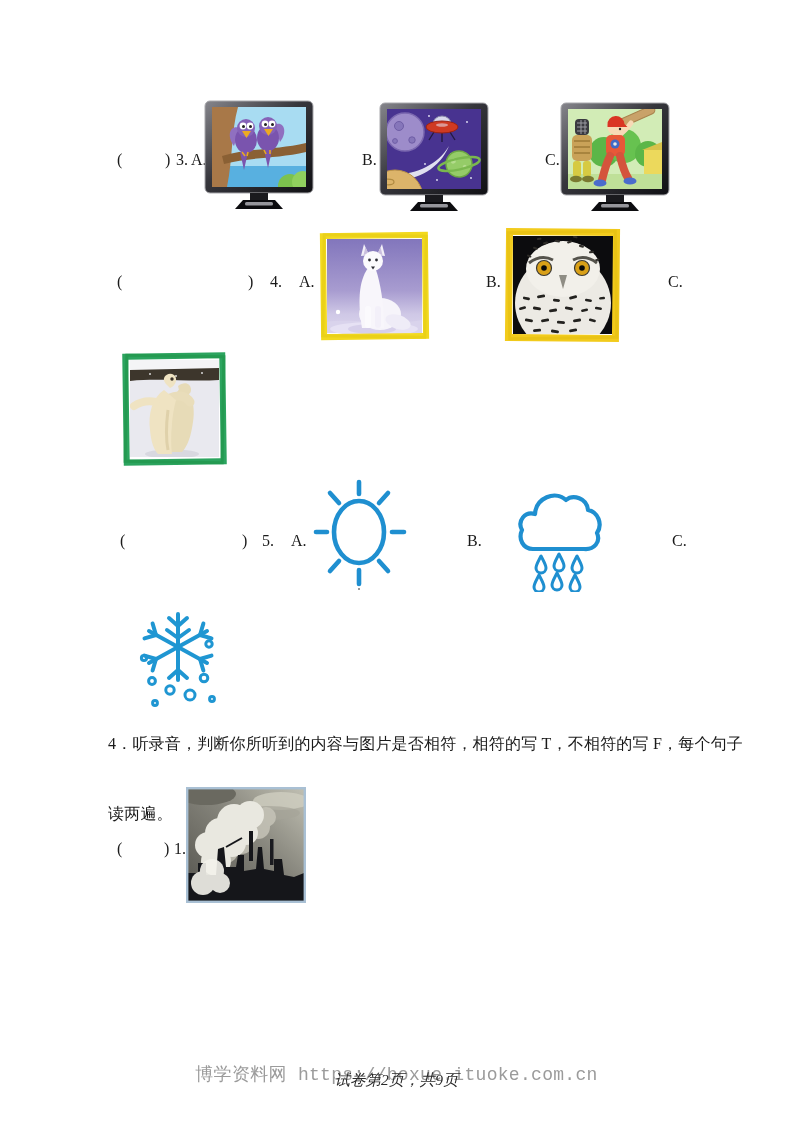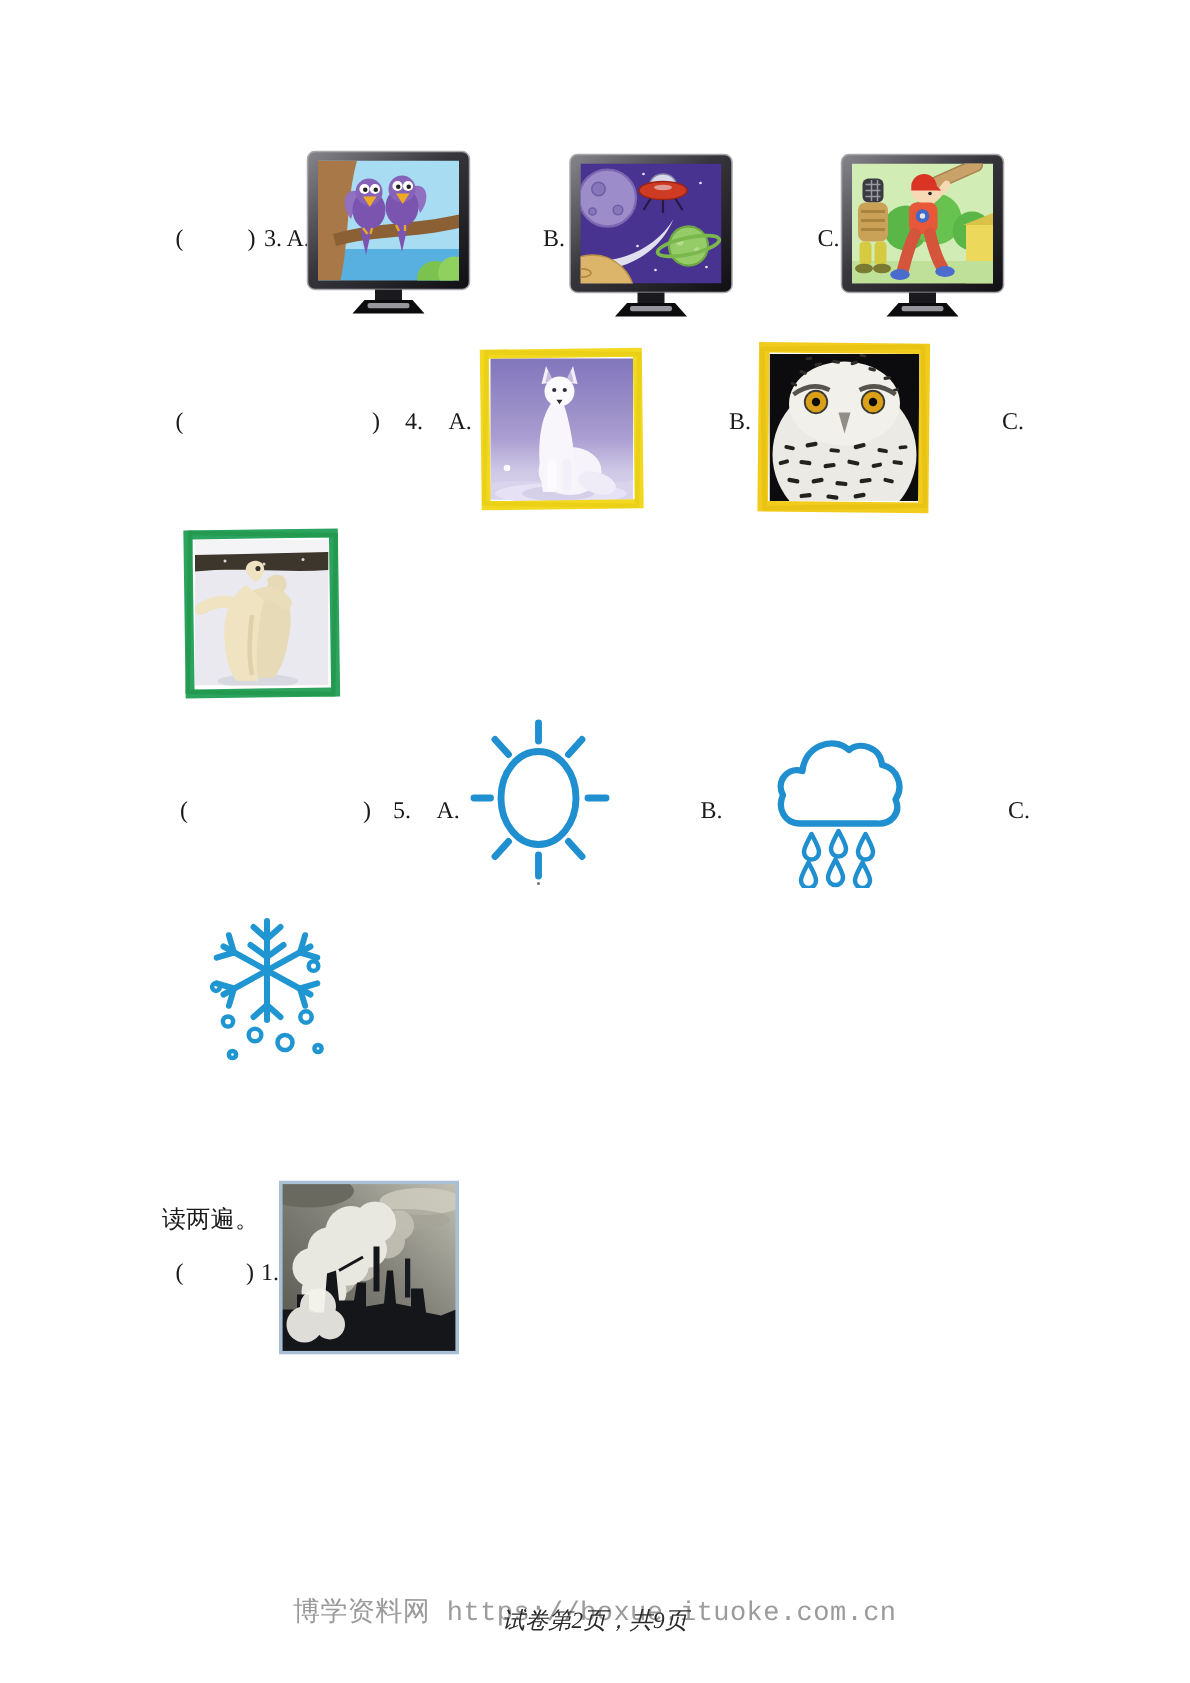--- a/index.html
+++ b/index.html
@@ -340,20 +340,21 @@
       <circle cx="6" cy="52" r="2.6"></circle>
       <circle cx="14" cy="75" r="3.4"></circle>
       <circle cx="32" cy="84" r="4.2"></circle>
       <circle cx="52" cy="89" r="5"></circle>
       <circle cx="66" cy="72" r="3.8"></circle>
       <circle cx="17" cy="97" r="2.4"></circle>
       <circle cx="74" cy="93" r="2.4"></circle>
     </g>
   </svg>
 
+  <span class="instr" style="left:108px;top:734px">4．听录音，判断你所听到的内容与图片是否相符，相符的写 T，不相符的写 F，每个句子</span>
   <span class="instr" style="left:108px;top:804px">读两遍。</span>
 
   <span class="t" style="left:117px;top:839px">(</span>
   <span class="t" style="left:164px;top:839px">)</span>
   <span class="t" style="left:174px;top:839px">1.</span>
 
   <svg class="pic" style="left:186px;top:787px" width="120" height="116" viewBox="0 0 120 116">
     <defs>
       <linearGradient id="fsky" x1="0" y1="1" x2="1" y2="0">
         <stop offset="0" stop-color="#53524c"></stop>

